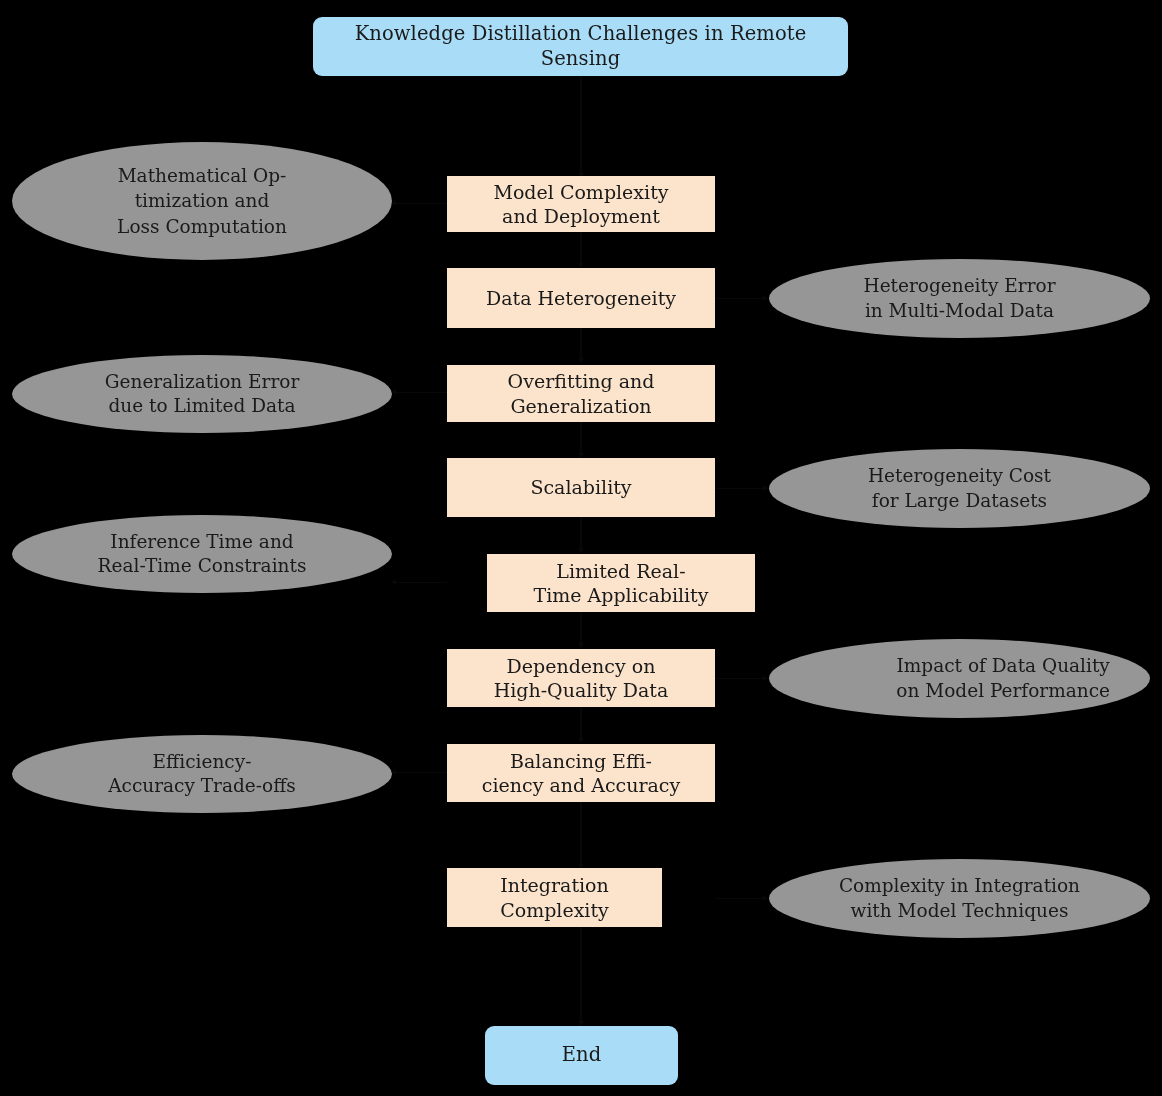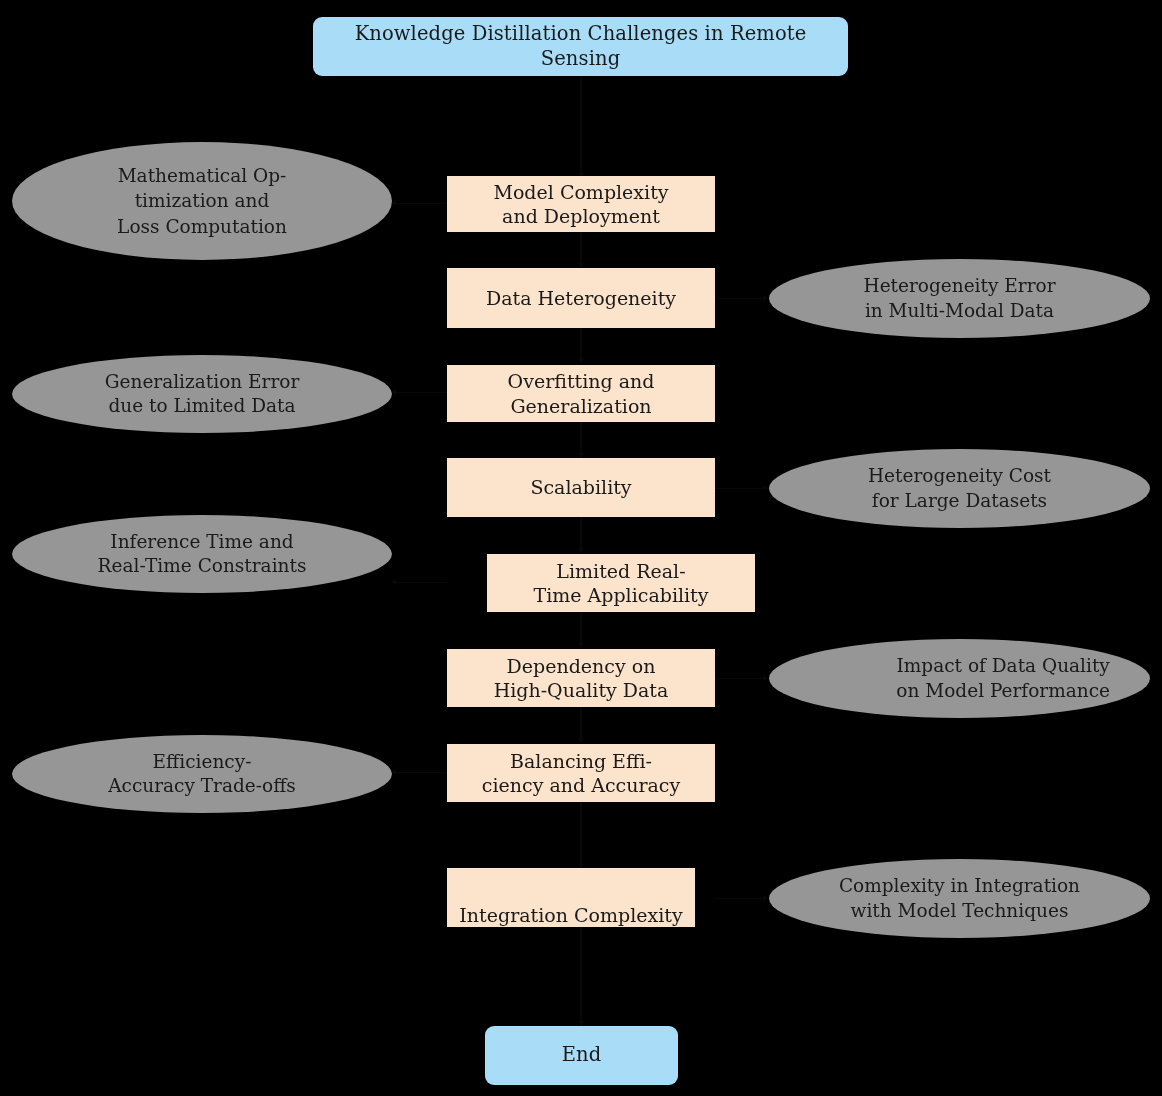--- a/index.html
+++ b/index.html
@@ -183,21 +183,21 @@
     </span>
   </div>
 
   <div class="node process" style="left:447px; top:744px; width:268px; height:58px;">
     <span>
       <span class="line-wrap">Balancing Effi-</span>
       <span class="line-wrap">ciency and Accuracy</span>
     </span>
   </div>
 
-  <div class="node process" style="left:447px; top:868px; width:248px; height:59px;align-items:flex-end;">
+  <div class="node process" style="left:447px; top:868px; width:215px; height:59px;">
     <span>
       <span class="line-wrap">Integration Complexity</span>
     </span>
   </div>
 
   <div class="node ellipse three-line" style="left:12px; top:142px; width:380px; height:118px;">
     <span>
       <span class="line-wrap">Mathematical Op-</span>
       <span class="line-wrap">timization and</span>
       <span class="line-wrap">Loss Computation</span>

